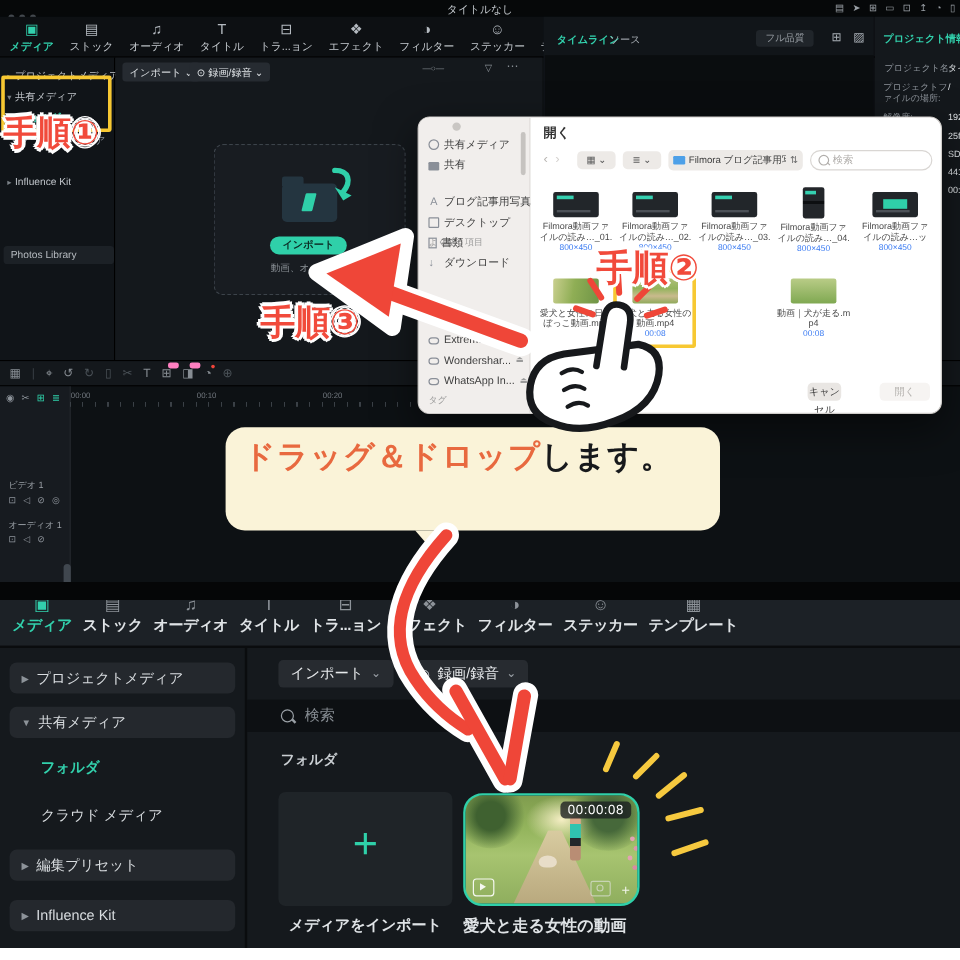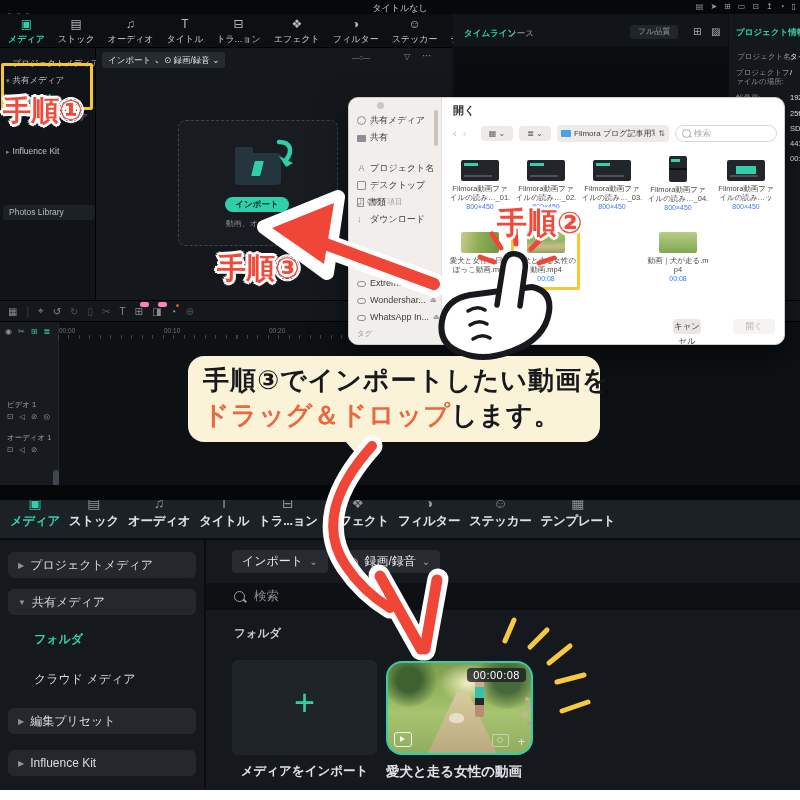--- a/index.html
+++ b/index.html
@@ -333,21 +333,21 @@
           <span class="fd-ic ic-clock"></span>
           <span>共有メディア</span>
         </div>
       <div class="fd-it" style="top:33px;">
           <span class="fd-ic ic-folder"></span>
           <span>共有</span>
         </div>
       <div class="fd-sec" style="top:51px;margin-top:48px;">よく使う項目</div>
       <div class="fd-it" style="top:64px;">
           <span class="fd-ic ic-a">A</span>
-          <span>プロジェクト名</span>
+          <span>ブログ記事用写真</span>
         </div>
       <div class="fd-it" style="top:81px;">
           <span class="fd-ic ic-rect"></span>
           <span>デスクトップ</span>
         </div>
       <div class="fd-it" style="top:98px;">
           <span class="fd-ic ic-doc"></span>
           <span>書類</span>
         </div>
       <div class="fd-it" style="top:115px;">
@@ -433,21 +433,20 @@
       <div class="f-size">00:08</div>
     </div>
 
     <div class="fd-btn" style="left:324px;top:221px;width:28px;background:#e9e6e3;color:#3c3c3c;">キャンセル</div>
     <div class="fd-btn" style="left:384px;top:221px;width:42px;background:#f6f4f2;color:#b5b2af;">開く</div>
   </div>
 
   <div class="ab ybox" style="left:511px;top:224px;width:63px;height:60px;z-index:30;"></div>
 
   <div class="ab caption">
-    <div class="cap-l">手順③でインポートしたい動画を</div>
     <div class="cap-l"><span class="cap-em">ドラッグ＆ドロップ</span><span>します。</span></div>
   </div>
 
   <div class="ab gap"></div>
 
   <div class="ab bot-app">
     <div class="b-nav">
       <div class="b-tab active">
           <span class="t-ic">▣</span>
           <span class="t-lb">メディア</span>

